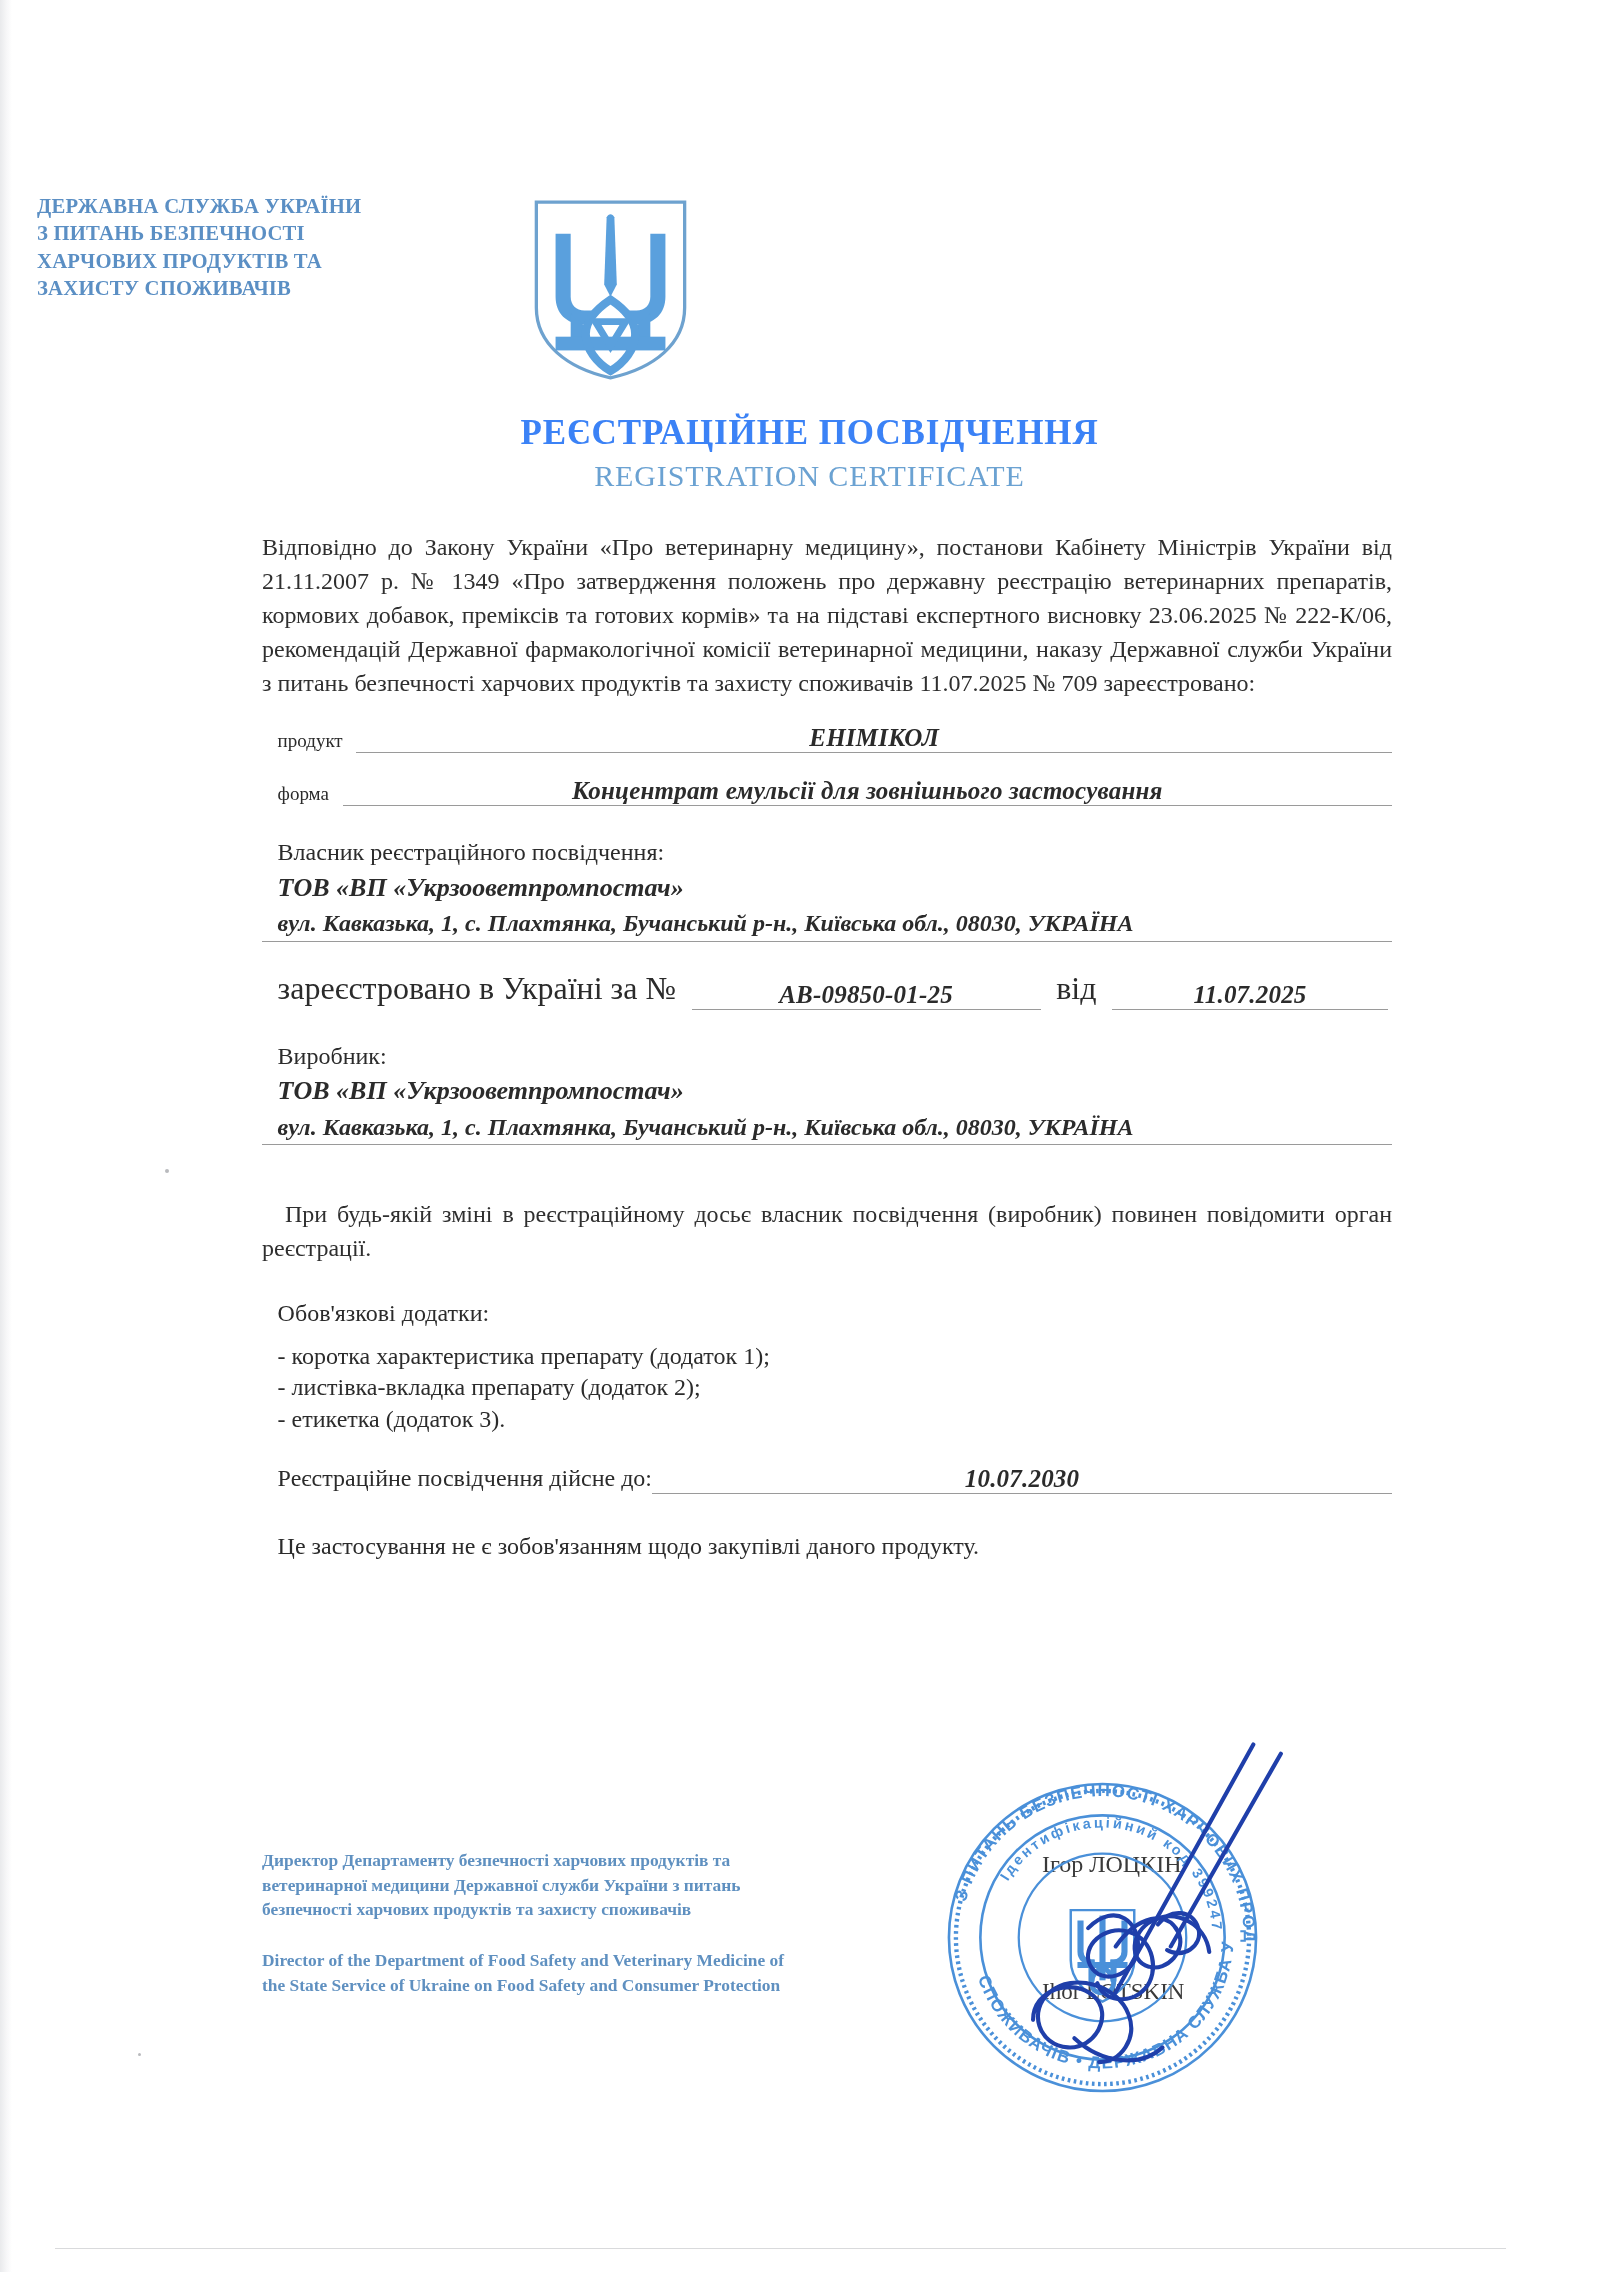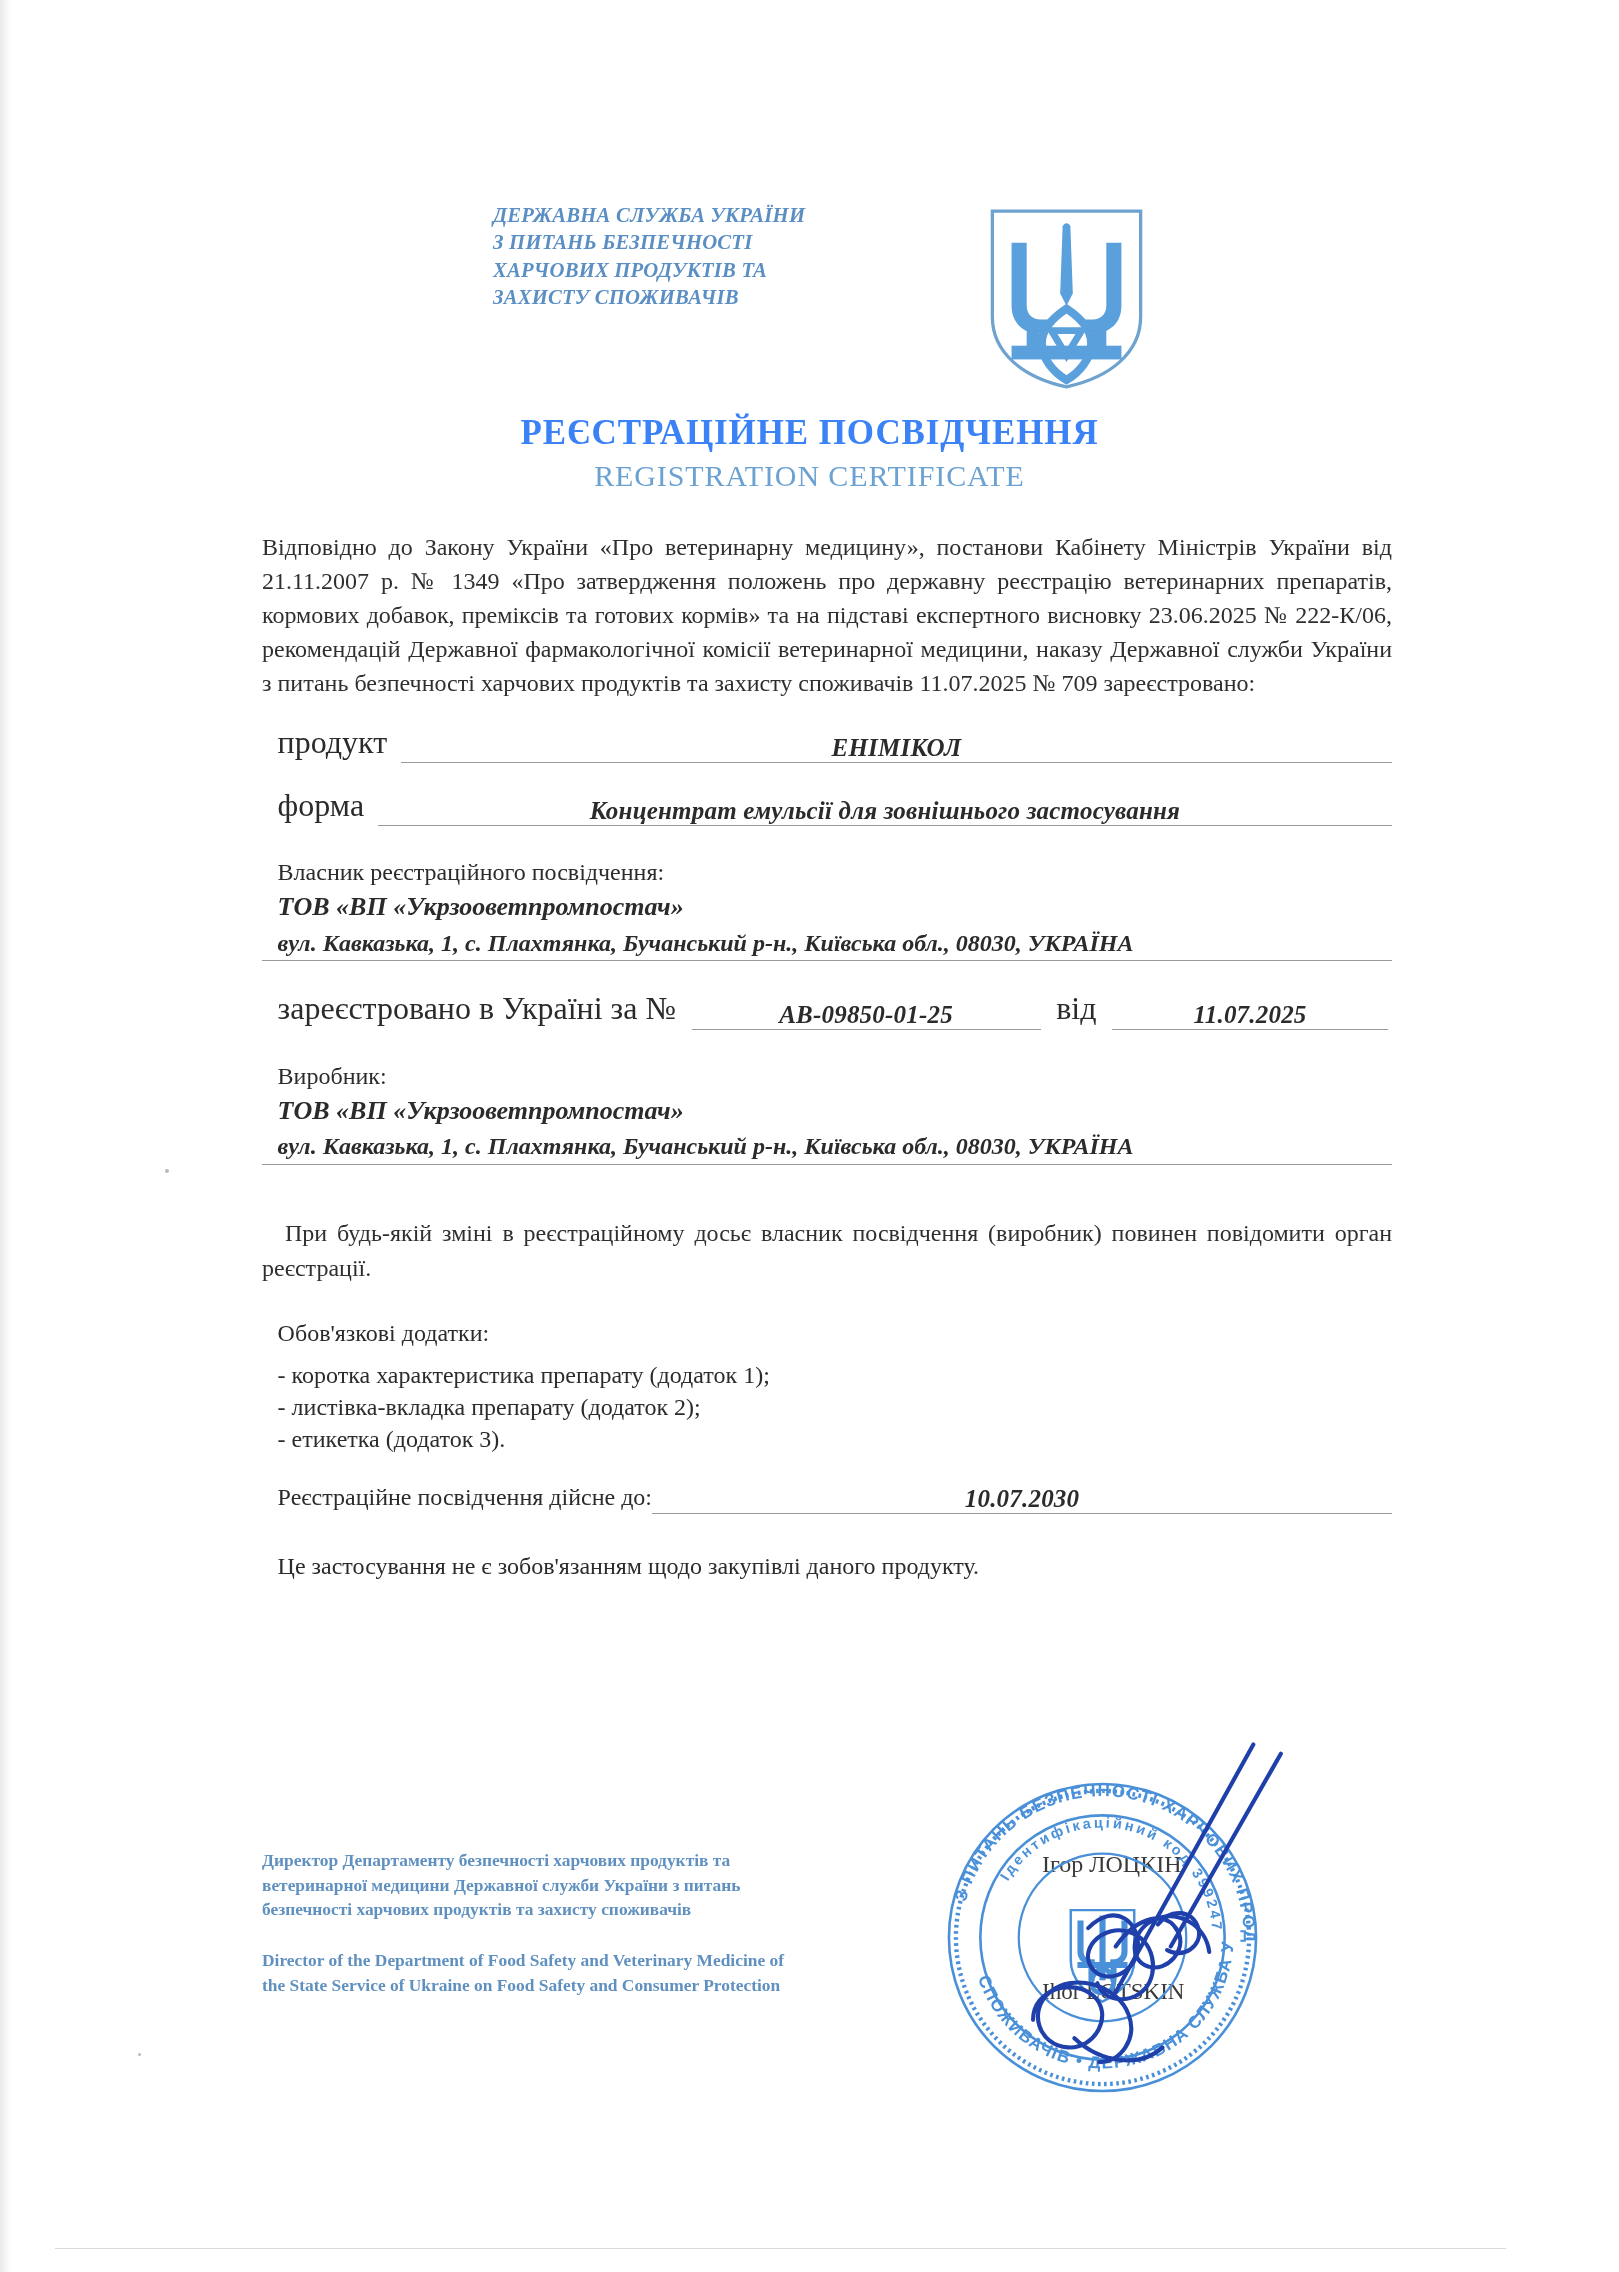--- a/index.html
+++ b/index.html
@@ -33,26 +33,24 @@
   }
   .speck {
     position: absolute;
     background: #b9babd;
     border-radius: 50%;
   }
 
   
   .header {
     position: absolute;
-    left: 0; top: 202px;
+    left: 0; top: 193px;
     width: 1619px;
     display: flex;
     align-items: flex-start;
-    justify-content: center;
-    font-style: italic;
   }
   .header-col {
     width: 514px;
     color: #5b8fc4;
     font-weight: bold;
     font-size: 20.7px;
     line-height: 1.32;
     letter-spacing: 0.2px;
     filter: blur(0.2px);
   }
@@ -116,21 +114,21 @@
   .spacer-72 { height: 33px; }
 
   
   .field-row {
     display: flex;
     align-items: flex-end;
     margin-top: 24px;
     padding-left: 15.6px;
   }
   .field-label {
-    font-size: 32px;
+    font-size: 19px;
     white-space: nowrap;
     padding-right: 13.8px;
     padding-bottom: 1.8px;
   }
   .rule {
     flex: 1 1 auto;
     border-bottom: 1.4px solid #9a9a9a;
     text-align: center;
     padding-bottom: 0;
   }

